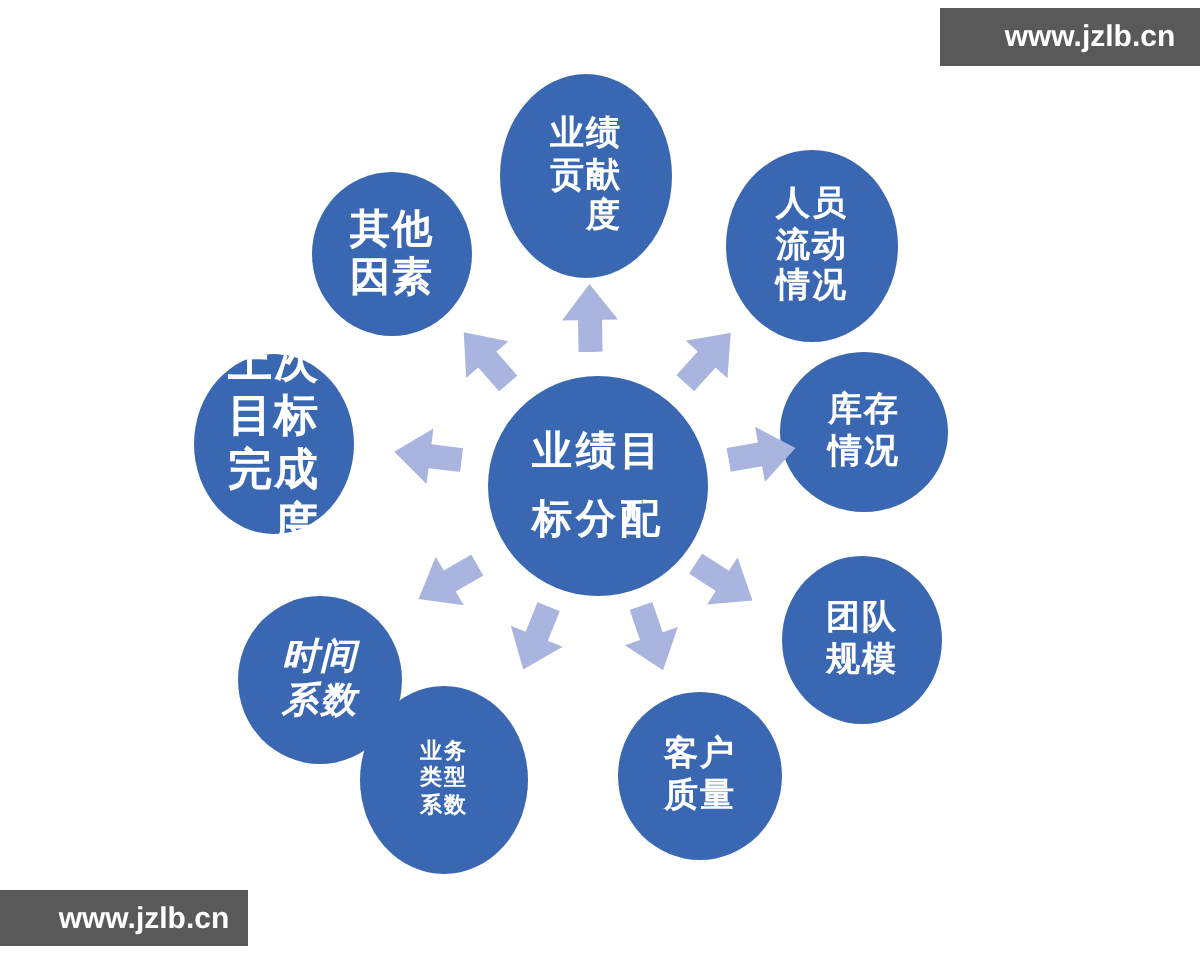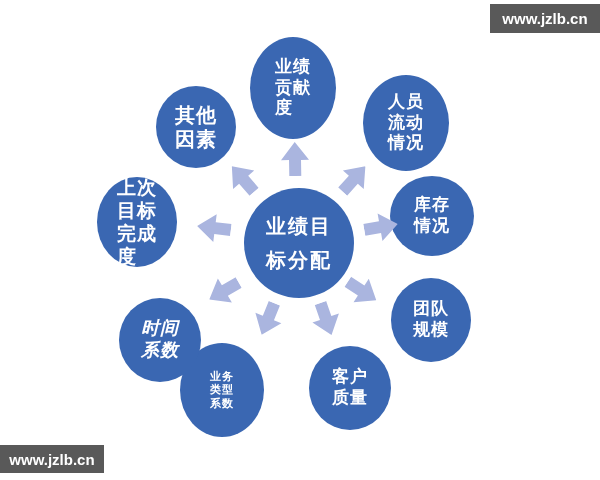--- a/index.html
+++ b/index.html
@@ -12,21 +12,21 @@
     overflow: hidden;
   }
   .node {
     position: absolute;
     border-radius: 50%;
     background: var(--node-color, #3a68b2);
     color: var(--node-text-color, #ffffff);
     display: flex;
     align-items: center;
     justify-content: center;
-    text-align: left;
+    text-align: right;
     font-weight: bold;
   }
   .node-label {
     white-space: pre-line;
     line-height: 1.22;
     letter-spacing: 1px;
   }
   .node.center-node { z-index: 2; }
   .node.center-node .node-label { line-height: 1.7; letter-spacing: 2px; }
   .arrow {
@@ -39,20 +39,21 @@
   .watermark {
     position: absolute;
     background: var(--watermark-bg, #595959);
     color: var(--watermark-text-color, #ffffff);
     font-weight: bold;
     font-size: 15px;
     display: flex;
     align-items: center;
     justify-content: center;
     z-index: 3;
+    padding-left: 20px;
   }
   .wm-top-right  { top: 4px; right: 0; width: 110px; height: 29px; }
   .wm-bottom-left { bottom: 7px; left: 0; width: 104px; height: 28px; }
 </style>
 </head>
 <body>
 
 <div class="canvas">
 
   <div class="watermark wm-top-right">www.jzlb.cn</div>
@@ -122,21 +123,21 @@
     <span class="node-label">业务
 类型
 系数</span>
   </div>
 
   <div class="node" style="left:119px; top:298px; width:82px; height:84px; font-size:18px;font-style:italic;">
     <span class="node-label">时间
 系数</span>
   </div>
 
-  <div class="node" style="left:97px; top:177px; width:80px; height:90px; font-size:19px;">
+  <div class="node" style="left:97px; top:177px; width:80px; height:90px; font-size:22px;">
     <span class="node-label">上次
 目标
 完成
 度</span>
   </div>
 
   <div class="node" style="left:156px; top:86px; width:80px; height:82px; font-size:20px;">
     <span class="node-label">其他
 因素</span>
   </div>

